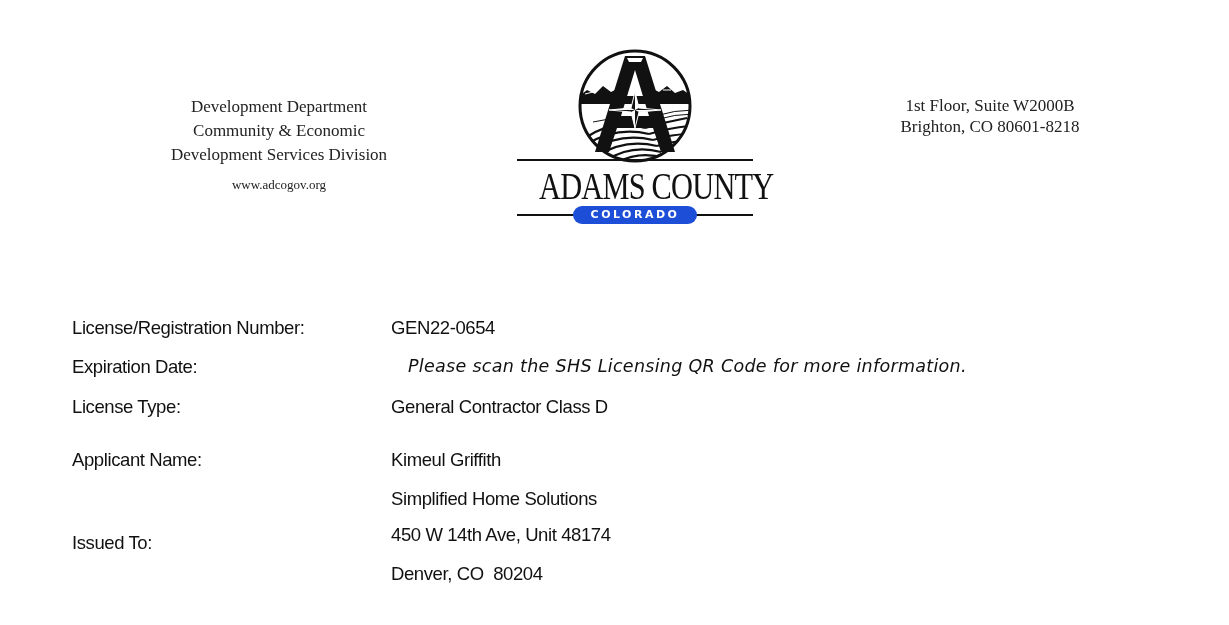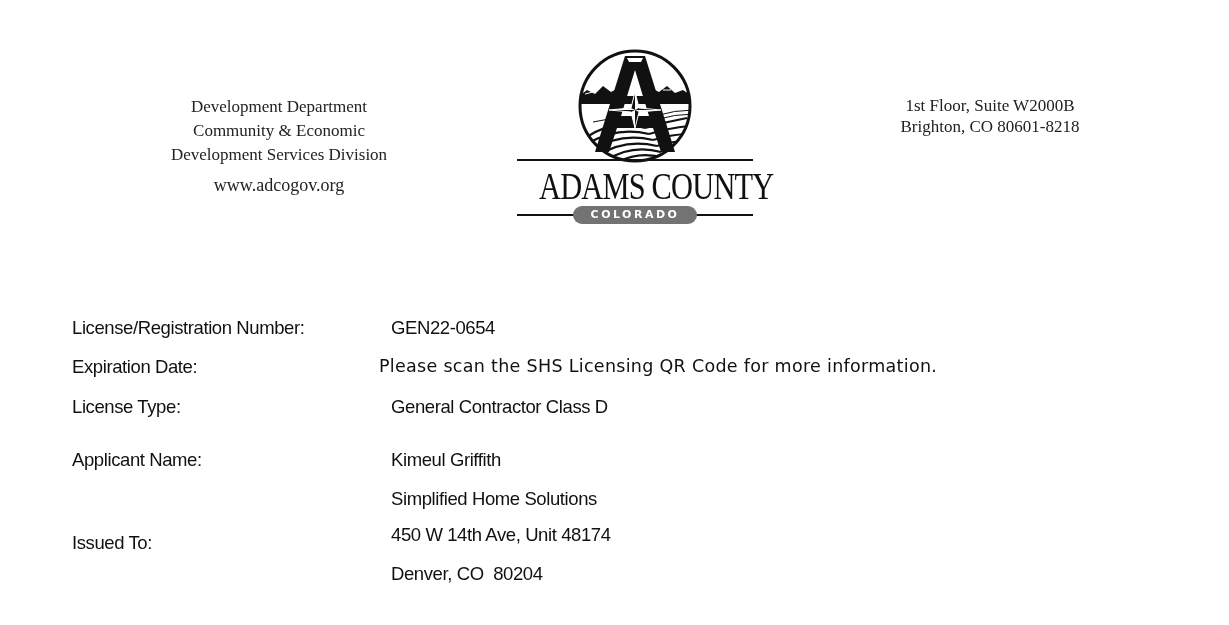--- a/index.html
+++ b/index.html
@@ -22,21 +22,21 @@
       position: absolute;
       left: 140px;
       top: 95px;
       width: 278px;
       text-align: center;
       font-size: 17px;
       line-height: 24px;
     }
     .dept-block .web {
       margin-top: 6px;
-      font-size: 18px;
+      font-size: 13px;
     }
     .addr-block {
       position: absolute;
       left: 840px;
       top: 95px;
       width: 300px;
       text-align: center;
       font-size: 17px;
       line-height: 21px;
     }
@@ -71,21 +71,21 @@
       transform-origin: center;
       letter-spacing: -1px;
       white-space: nowrap;
     }
     .logo-sub-pill {
       position: absolute;
       left: 58px;
       top: 158px;
       width: 124px;
       height: 18px;
-      background: #737373;
+      background: #1d4ed8;
       border-radius: 9px;
       color: #fff;
       text-align: center;
       font-family: "DejaVu Sans", sans-serif;
       font-weight: bold;
       font-size: 11px;
       line-height: 18px;
       letter-spacing: 2.5px;
     }
     .logo-rule {
@@ -106,21 +106,22 @@
     .f-label, .f-value {
       position: absolute;
       white-space: nowrap;
     }
     .f-label { left: 72px; }
     .f-value { left: 391px; }
     .f-value.mono-ish {
       font-family: "DejaVu Sans", sans-serif;
       font-size: 17.5px;
       letter-spacing: 0.3px;
-      left: 379px;
+      left: 408px;
+      font-style: italic;
     }
   </style>
 </head>
 <body>
 
 <div class="dept-block serif">
   <div>Development Department</div>
   <div>Community &amp; Economic</div>
   <div>Development Services Division</div>
   <div class="web">www.adcogov.org</div>

